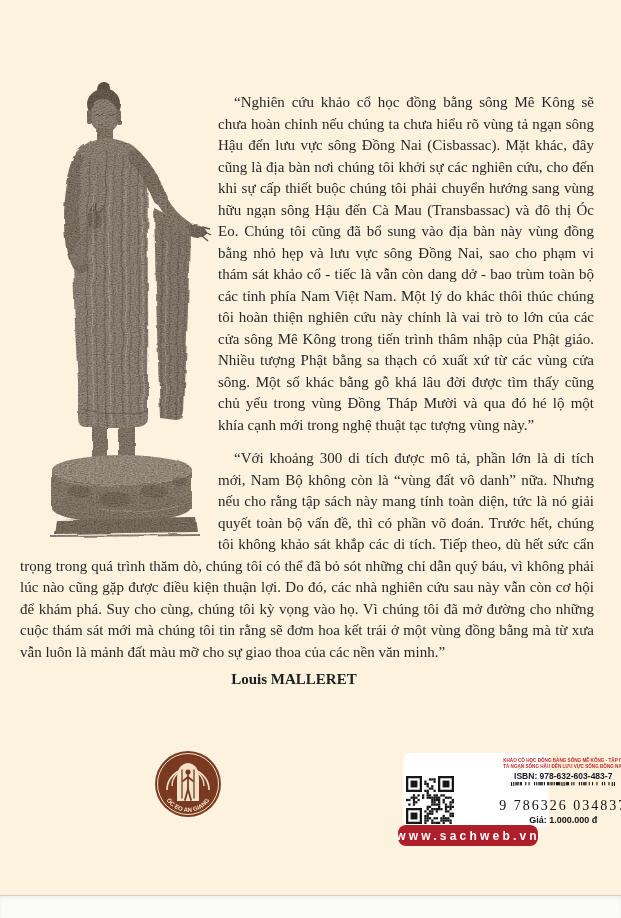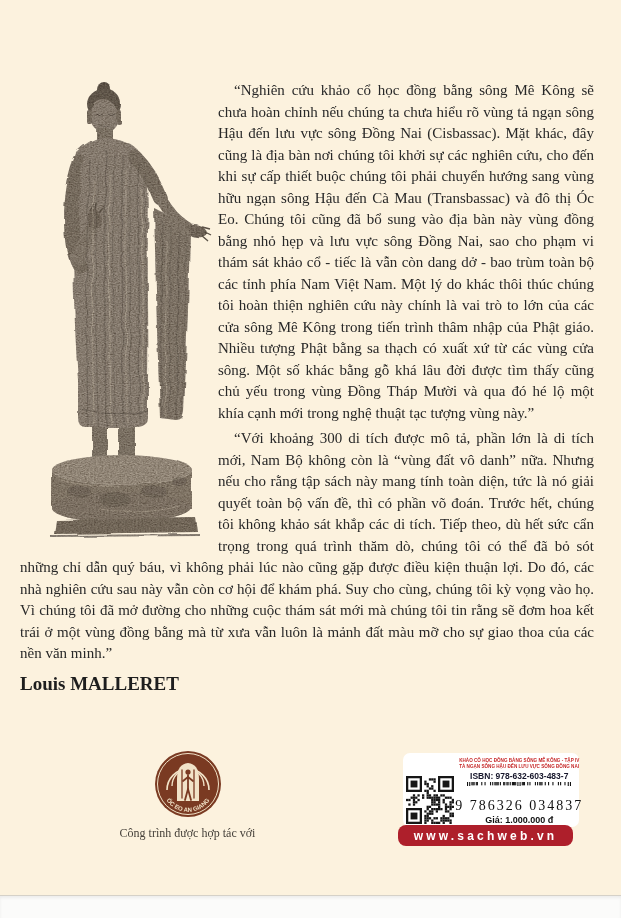--- a/index.html
+++ b/index.html
@@ -14,41 +14,41 @@
   .content{
     position:absolute;left:20px;top:80px;width:574px;
   }
   .statue-float{
     float:left;width:197px;height:460px;
     margin-right:1px;
   }
   .para{
     font-size:15px;line-height:21.5px;color:#282828;
     text-align:justify;text-indent:16px;
-    margin:0 0 4px 0;
+    margin:12px 0 4px 0;
   }
   .author{
-    font-size:19px;font-weight:bold;color:#1e1e1e;
-    text-align:left;padding-right:26px;margin-top:8px;
+    font-size:15px;font-weight:bold;color:#1e1e1e;
+    text-align:center;padding-right:26px;margin-top:8px;
   }
   
   .partner{
     position:absolute;left:5px;top:750px;width:365px;
     text-align:center;
   }
   .partner-logo{display:inline-block;}
   .partner-line1{font-size:12px;color:#46413a;margin-top:4px;}
   .partner-line2{font-size:11.5px;font-weight:bold;color:#3a3733;margin-top:3px;letter-spacing:.2px;}
   
   .sticker{position:absolute;left:398px;top:753px;width:175px;}
   .card{
-    margin-left:5px;width:176px;height:74px;box-sizing:border-box;
+    margin-left:5px;width:146px;height:74px;box-sizing:border-box;
     background:#ffffff;border-radius:7px;
     display:flex;align-items:stretch;padding:2px 16px 2px 3px;
-    position:relative;z-index:1;
+    position:relative;z-index:1;gap:44px;
   }
   .qr-wrap{width:52px;display:flex;align-items:flex-end;justify-content:center;padding-bottom:1px;}
   .info{flex:1;display:flex;flex-direction:column;align-items:center;padding-top:2px;}
   .mini-title{
     font-family:"Liberation Sans", sans-serif;
     font-size:5px;line-height:6px;font-weight:bold;color:#c62828;
     white-space:nowrap;transform:scale(.92);transform-origin:center top;
   }
   .isbn{
     font-family:"Liberation Sans", sans-serif;
@@ -57,21 +57,21 @@
   .barcode{margin-top:1px;}
   .bc-digits{
     font-family:Liberation Serif, serif;
     font-size:14px;color:#111;letter-spacing:2px;margin-top:12px;white-space:nowrap;
   }
   .price{
     font-family:Liberation Sans, sans-serif;
     font-size:9px;font-weight:bold;color:#111;margin-top:1px;white-space:nowrap;
   }
   .banner{
-    position:relative;z-index:2;margin-top:-2px;width:175px;height:21px;
+    position:relative;z-index:2;margin-top:-2px;width:140px;height:21px;
     background:#ae1f2b;border-radius:8px;
     display:flex;align-items:center;justify-content:center;
   }
   .banner-text{
     font-family:"Liberation Sans", sans-serif;
     font-size:12px;font-weight:bold;color:#ffffff;letter-spacing:3.2px;
   }
   
   .bottom-strip{
     position:absolute;left:0;bottom:0;width:621px;height:22px;
@@ -203,21 +203,20 @@
         </g>
 
         <defs>
           <path id="logoArc" d="M-25,9 A26,26 0 0 0 25,9"></path>
         </defs>
         <text font-family="Liberation Sans, sans-serif" font-size="6" font-weight="bold" fill="#f2e3c8" text-anchor="middle">
           <textPath href="#logoArc" startOffset="50%">ÓC EO AN GIANG</textPath>
         </text>
       </svg>
     </div>
-    <div class="partner-line1">Công trình được hợp tác với</div>
   </div>
 
   <div class="sticker">
     <div class="card">
       <div class="qr-wrap">
         <svg id="qr" width="48" height="48" viewBox="0 0 21 21">
             <rect x="10" y="1" width="1" height="1" fill="#161616"></rect>
             <rect x="11" y="1" width="1" height="1" fill="#161616"></rect>
             <rect x="12" y="1" width="1" height="1" fill="#161616"></rect>
             <rect x="8" y="2" width="1" height="1" fill="#161616"></rect>

